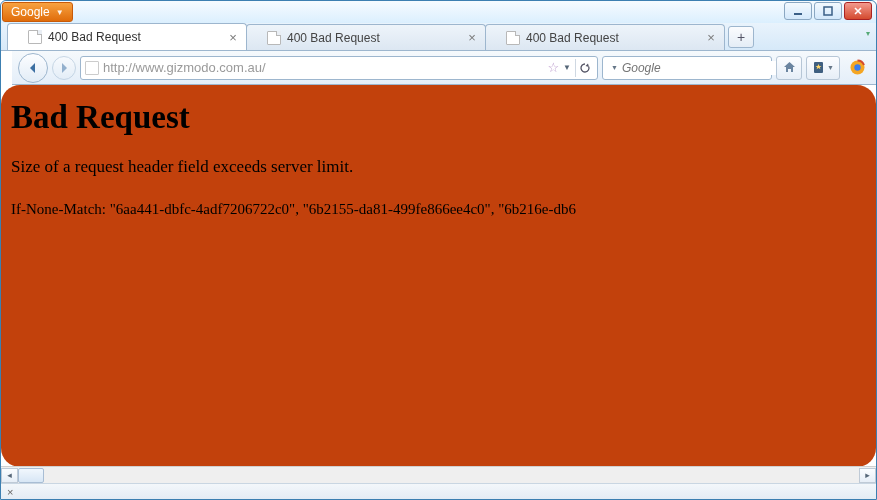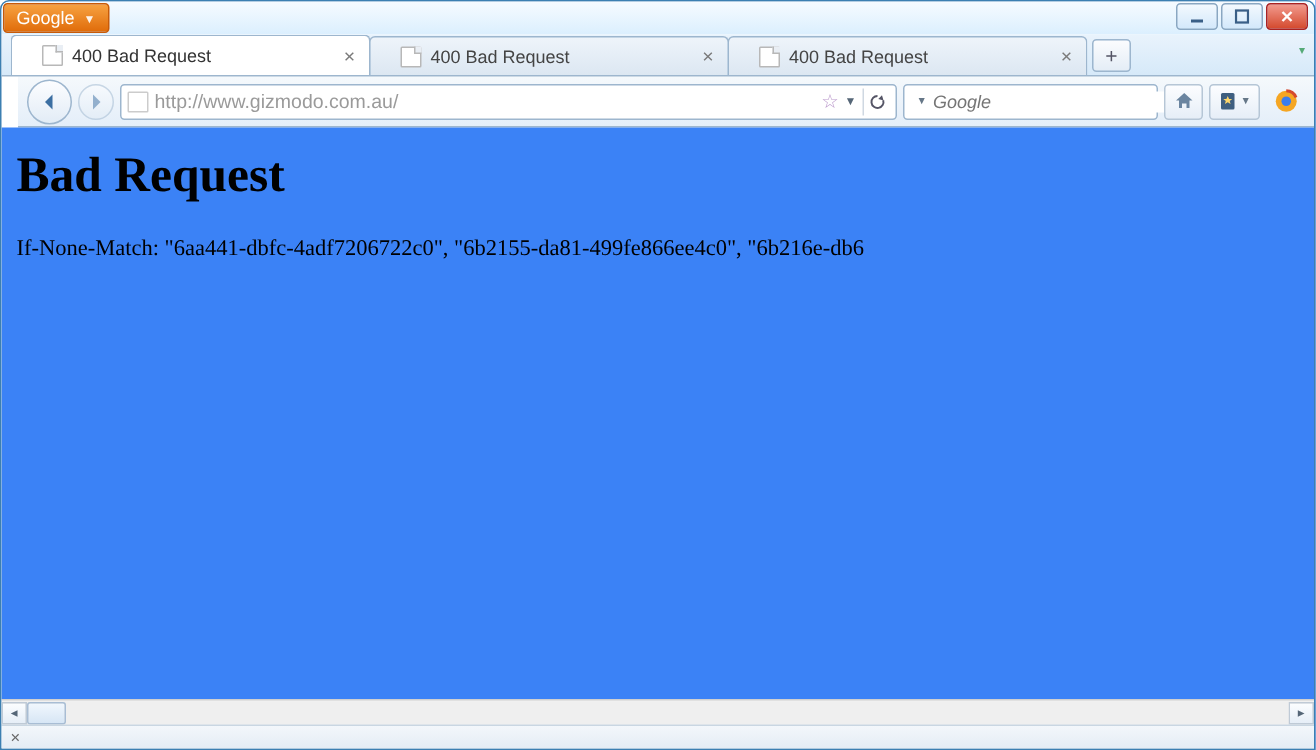--- a/index.html
+++ b/index.html
@@ -138,23 +138,24 @@
   background:linear-gradient(#fcfdff,#e6eef7);
   display:flex;align-items:center;justify-content:center;cursor:pointer;color:#4d6b89;
 }
 .toolbtn.home svg{fill:#6b85a0;}
 .toolbtn.bookmark{width:34px;}
 .toolbtn .chev{font-size:7px;margin-left:2px;color:#678;}
 
 
 .content {
   position:absolute; top:84px; left:0; right:0; bottom:32px;
-  background:#3b82f6; overflow:hidden;
+  background:#c2410c; overflow:hidden;
   padding: 14px 10px;
   font-family: "Times New Roman", serif;
+  border-radius: 19px;
 }
 .content h1 { font-size: 33px; font-weight:bold; margin-bottom: 20px; color:#000;}
 .content p { font-size: 17px; color:#000; line-height:1.35; margin-bottom:2px;}
 .content pre {
   font-family: Liberation Serif, serif;
   font-size: 15px; color:#000;
   margin-top: 22px;
   white-space: pre; overflow:hidden;
 }
 
@@ -281,20 +282,21 @@
     <svg width="17" height="17" viewBox="0 0 17 17">
         <circle cx="8.5" cy="8.5" r="7" fill="#f5a623"></circle>
         <circle cx="8.5" cy="8.5" r="3.2" fill="#3b7ded"></circle>
         <path d="M8.5 1.5 A7 7 0 0 1 15 6" fill="none" stroke="#d44a2e" stroke-width="2"></path>
       </svg>
   </div>
 </div>
 
 <div class="content">
   <h1>Bad Request</h1>
+  <p>Size of a request header field exceeds server limit.</p>
   <pre>If-None-Match: "6aa441-dbfc-4adf7206722c0", "6b2155-da81-499fe866ee4c0", "6b216e-db6</pre>
 </div>
 
 <div class="hscroll">
   <div class="arrow">◂</div>
   <div class="track">
     <div class="thumb"></div>
   </div>
   <div class="arrow">▸</div>
 </div>

